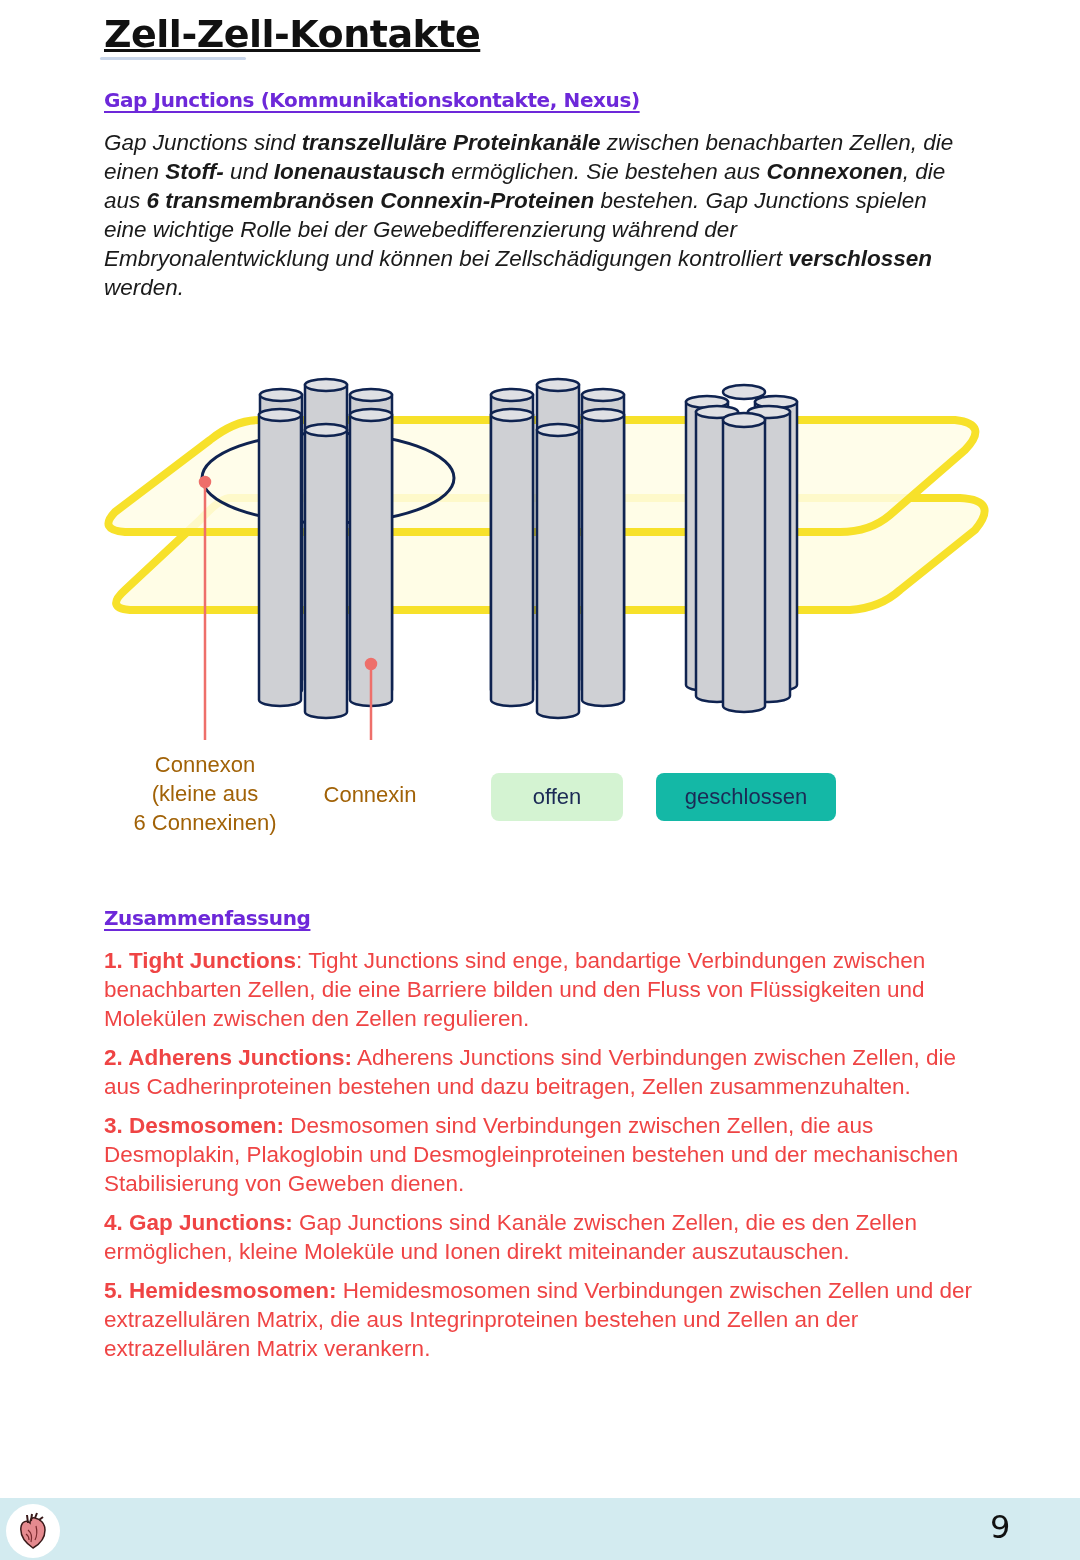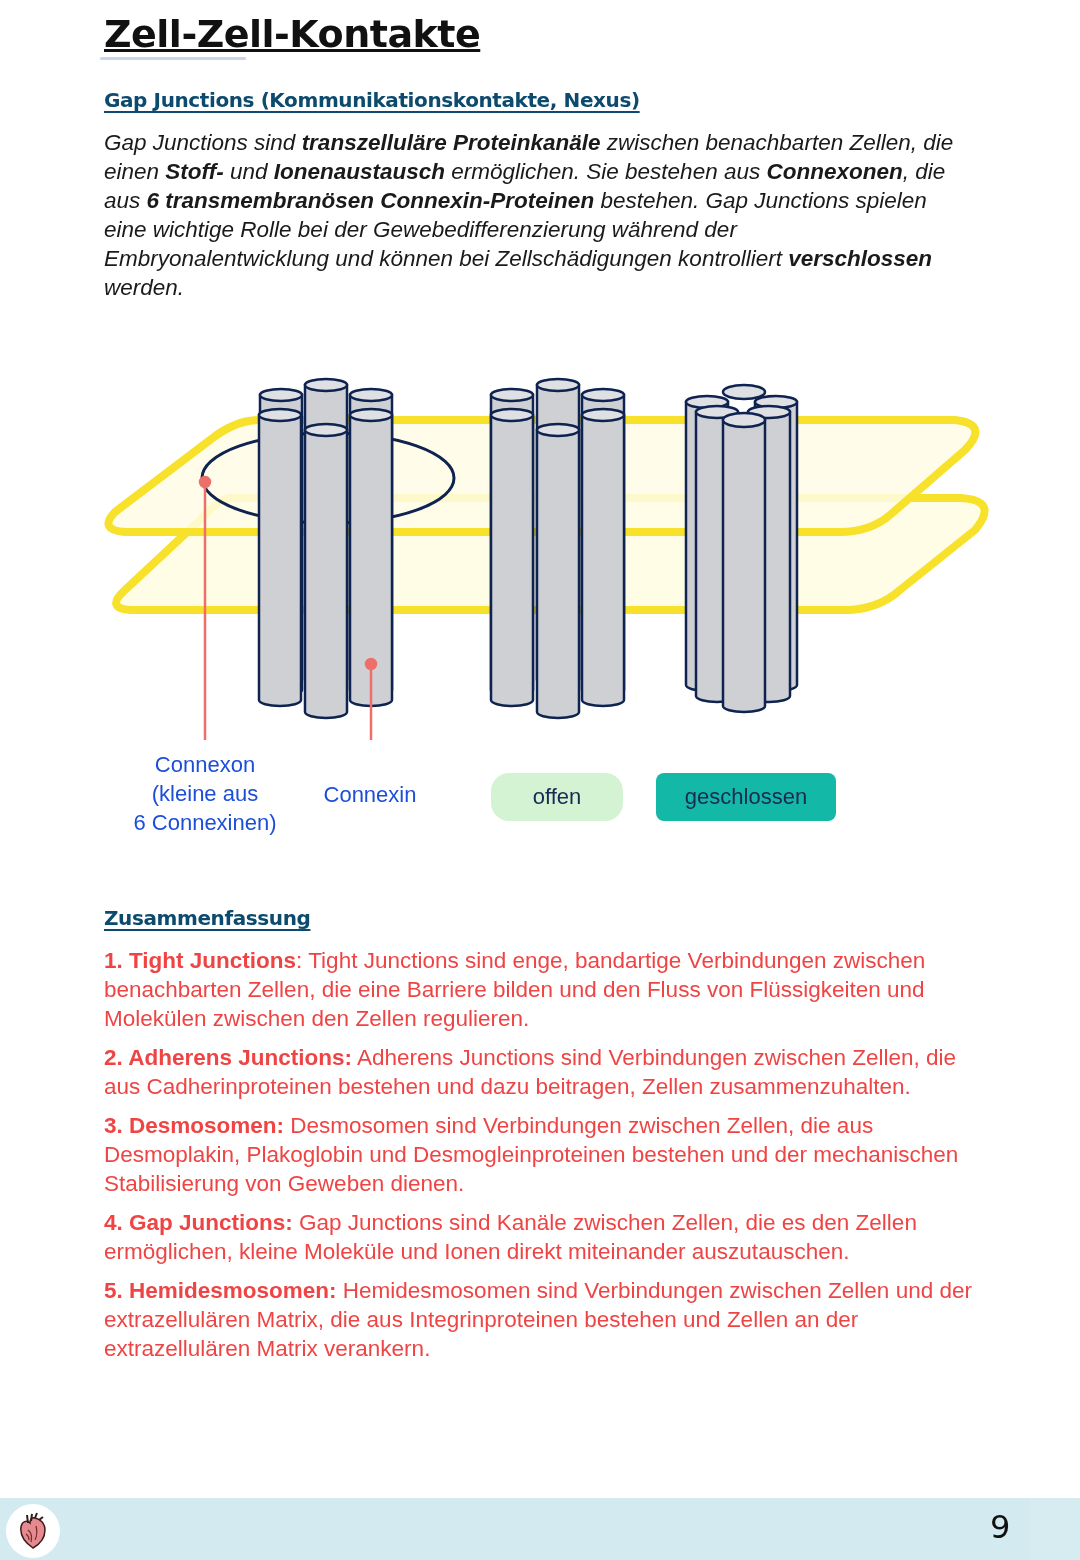--- a/index.html
+++ b/index.html
@@ -13,32 +13,32 @@
     font-family: "DejaVu Sans", sans-serif; font-weight: bold;
     font-size: 38px; letter-spacing: -0.5px; color: #111; text-decoration: underline;
   }
   .title-underline {
     position: absolute; left: 100px; top: 57px; width: 146px; height: 3px;
     background: #c9d6ea; border-radius: 2px;
   }
   .section-heading {
     position: absolute; left: 104px;
     font-family: "DejaVu Sans", sans-serif; font-weight: bold;
-    font-size: 20px; color: #0c4a6e; text-decoration: underline;
+    font-size: 20px; color: #6d28d9; text-decoration: underline;
     text-decoration-thickness: 2px; text-underline-offset: 4px;
     letter-spacing: -0.4px;
   }
   .intro {
     position: absolute; left: 104px; top: 128px; width: 860px;
     font-size: 22.5px; line-height: 29px; color: #1a1a1a; font-style: italic;
   }
   .intro b { font-weight: bold; }
   .diagram { position: absolute; left: 0; top: 360px; width: 1080px; height: 380px; }
   .label {
-    position: absolute; color: #1d4ed8; font-size: 22px; line-height: 29px; text-align: center;
+    position: absolute; color: #a16207; font-size: 22px; line-height: 29px; text-align: center;
   }
   .pill {
     position: absolute; height: 48px; border-radius: 8px;
     display: flex; align-items: center; justify-content: center;
     font-size: 22px; color: #1b2a55;
   }
   .summary {
     position: absolute; left: 104px; top: 946px; width: 880px;
     font-size: 22.5px; line-height: 29px; color: #ef4444;
   }
@@ -134,21 +134,21 @@
   </svg>
 </div>
 
 <div class="label" style="left:110px; top:750px; width:190px;">
   <div>Connexon</div>
   <div>(kleine aus</div>
   <div>6 Connexinen)</div>
 </div>
 <div class="label" style="left:300px; top:780px; width:140px;">Connexin</div>
 
-<div class="pill" style="left:491px; top:773px; width:132px; background:#d4f3d2;border-radius:18px;">offen</div>
+<div class="pill" style="left:491px; top:773px; width:132px; background:#d4f3d2;">offen</div>
 <div class="pill" style="left:656px; top:773px; width:180px; background:#14b8a6;">geschlossen</div>
 
 <div class="section-heading" style="top:906px">Zusammenfassung</div>
 <div class="summary" id="summary">
     <div class="item"><b>1. Tight Junctions</b><span>: Tight Junctions sind enge, bandartige Verbindungen zwischen benachbarten Zellen, die eine Barriere bilden und den Fluss von Flüssigkeiten und Molekülen zwischen den Zellen regulieren.</span></div>
     <div class="item"><b>2. Adherens Junctions:</b><span> Adherens Junctions sind Verbindungen zwischen Zellen, die aus Cadherinproteinen bestehen und dazu beitragen, Zellen zusammenzuhalten.</span></div>
     <div class="item"><b>3. Desmosomen:</b><span> Desmosomen sind Verbindungen zwischen Zellen, die aus Desmoplakin, Plakoglobin und Desmogleinproteinen bestehen und der mechanischen Stabilisierung von Geweben dienen.</span></div>
     <div class="item"><b>4. Gap Junctions:</b><span> Gap Junctions sind Kanäle zwischen Zellen, die es den Zellen ermöglichen, kleine Moleküle und Ionen direkt miteinander auszutauschen.</span></div>
     <div class="item"><b>5. Hemidesmosomen:</b><span> Hemidesmosomen sind Verbindungen zwischen Zellen und der extrazellulären Matrix, die aus Integrinproteinen bestehen und Zellen an der extrazellulären Matrix verankern.</span></div>
   </div>

